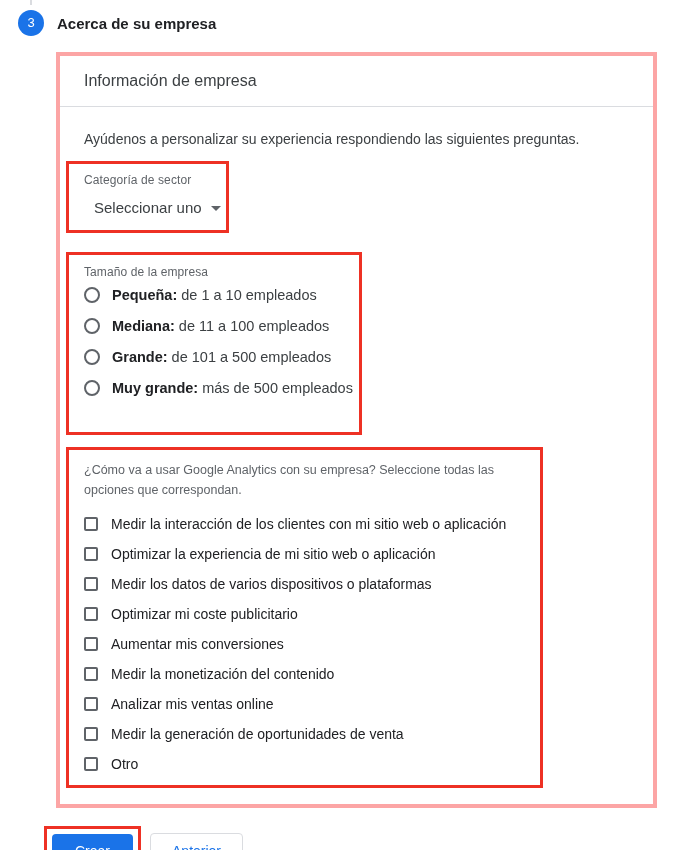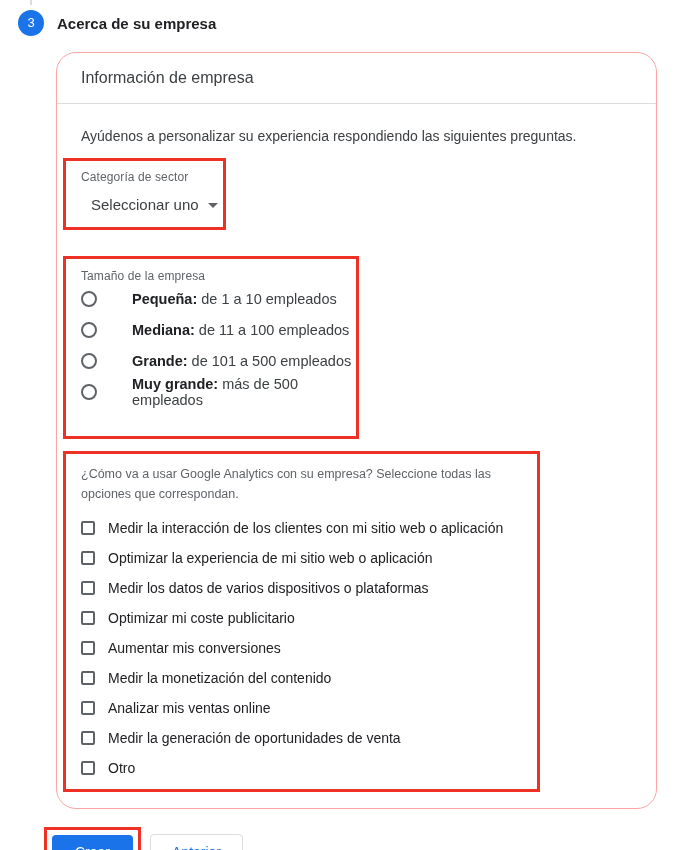--- a/index.html
+++ b/index.html
@@ -24,41 +24,41 @@
     background: #1a73e8; color: #ffffff;
     font-size: 13px; line-height: 26px; text-align: center;
     flex: none;
   }
   .step-title {
     margin-left: 13px; font-size: 15px; font-weight: bold; color: #202124;
   }
   .card {
     margin: 16px 0 0 56px;
     width: 601px;
-    border: 1px solid #fca5a5;
-    border-radius: 20px;
+    border: 4px solid #fca5a5;
+    border-radius: 0;
     background: #ffffff;
   }
   .card-header {
     padding: 16px 24px;
     font-size: 16px; color: #3c4043;
     border-bottom: 1px solid #dadce0;
   }
   .card-body { padding: 24px 24px 16px 24px; }
   .intro {
     font-size: 14px; color: #3c4043; margin: 0 0 14px 0;
   }
   .red-box {
     border: 3px solid #ee3124;
   }
   .box-industry {
     width: 163px;
     margin-left: -18px;
     padding: 9px 0 13px 15px;
-    margin-bottom: 26px;
+    margin-bottom: 19px;
   }
   .field-label {
     font-size: 12px; color: #5f6368; letter-spacing: 0.1px;
   }
   .dropdown {
     margin: 12px 0 0 10px;
     display: inline-flex; align-items: center;
     font-size: 15px; color: #3c4043;
     cursor: pointer;
   }
@@ -78,21 +78,21 @@
   .radio-row {
     display: flex; align-items: center;
     height: 30px; margin-top: 1px;
   }
   .radio-circle {
     width: 16px; height: 16px;
     border: 2px solid #5f6368; border-radius: 50%;
     margin-right: 12px; flex: none;
     background: #fff;
   }
-  .radio-label { font-size: 14.5px; color: #3c4043; margin-left: 23px; }
+  .radio-label { font-size: 14.5px; color: #3c4043; }
   .radio-name { font-weight: bold; color: #202124; }
   .radio-desc { margin-left: 4px; }
   .box-usage {
     width: 477px;
     margin-left: -18px;
     padding: 10px 16px 6px 15px;
   }
   .question {
     font-size: 12.5px; color: #5f6368; line-height: 20px;
     max-width: 478px; margin: 0 0 9px 0;

